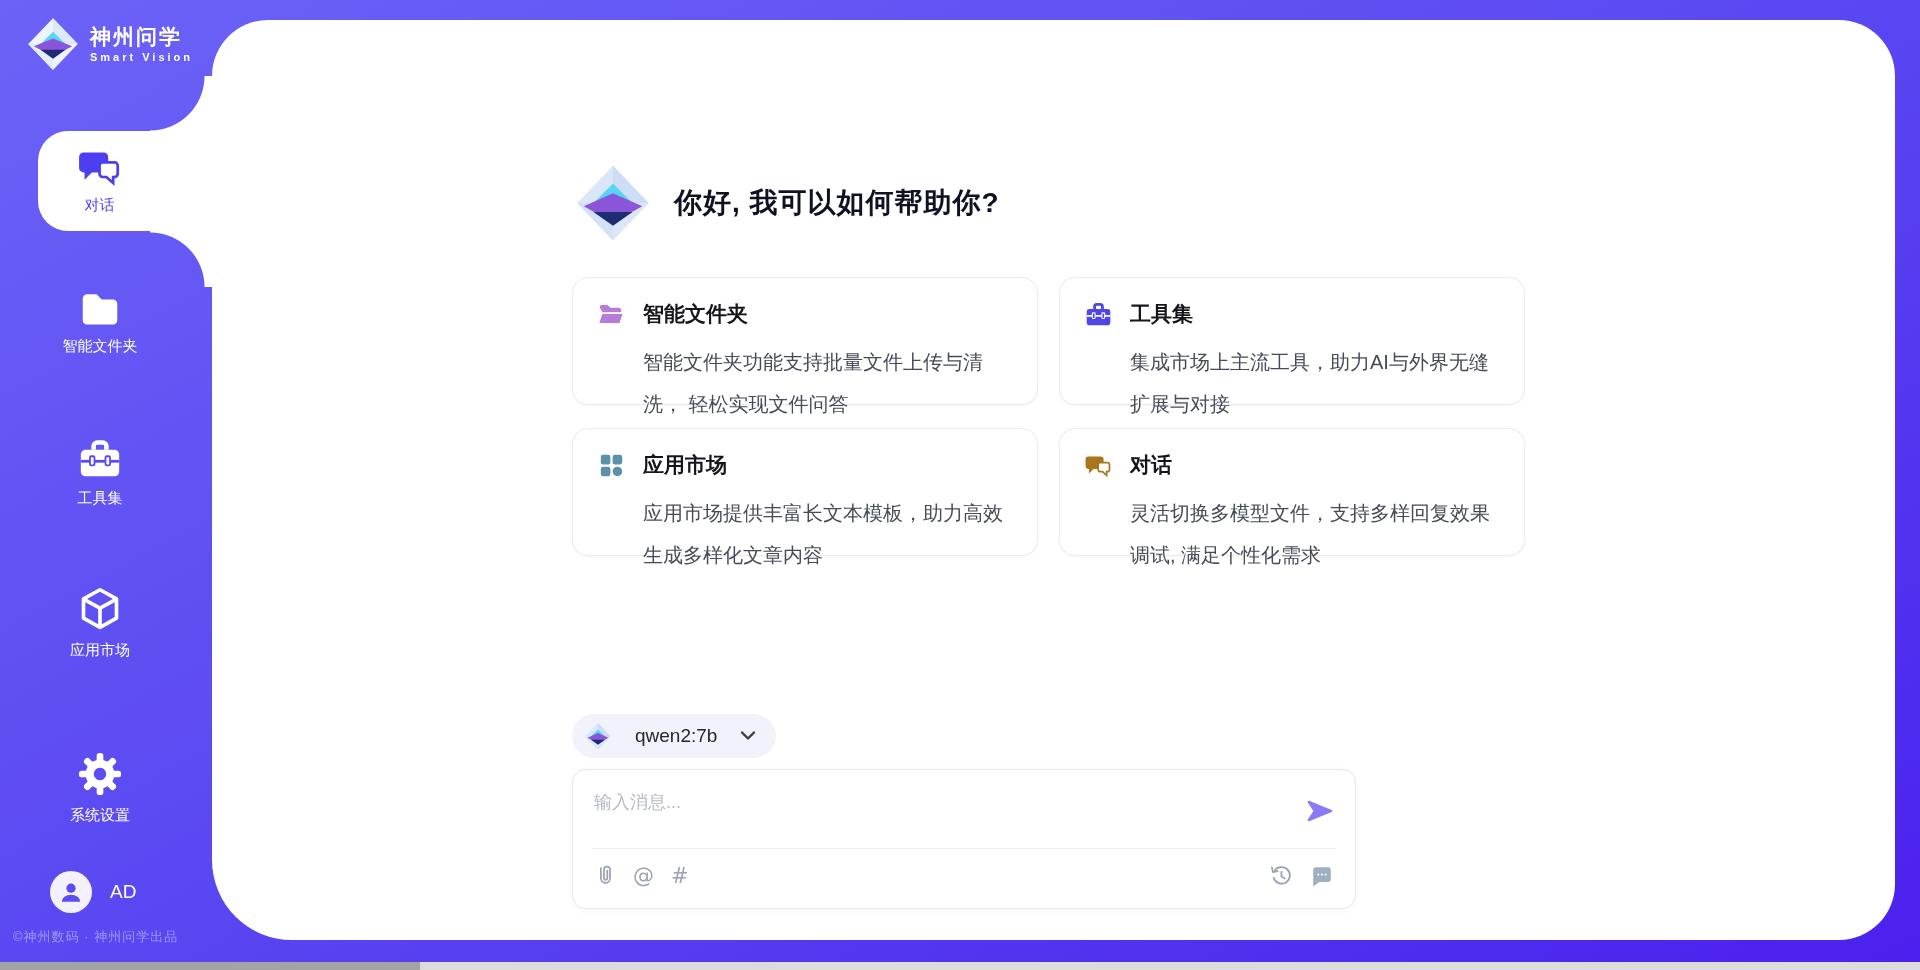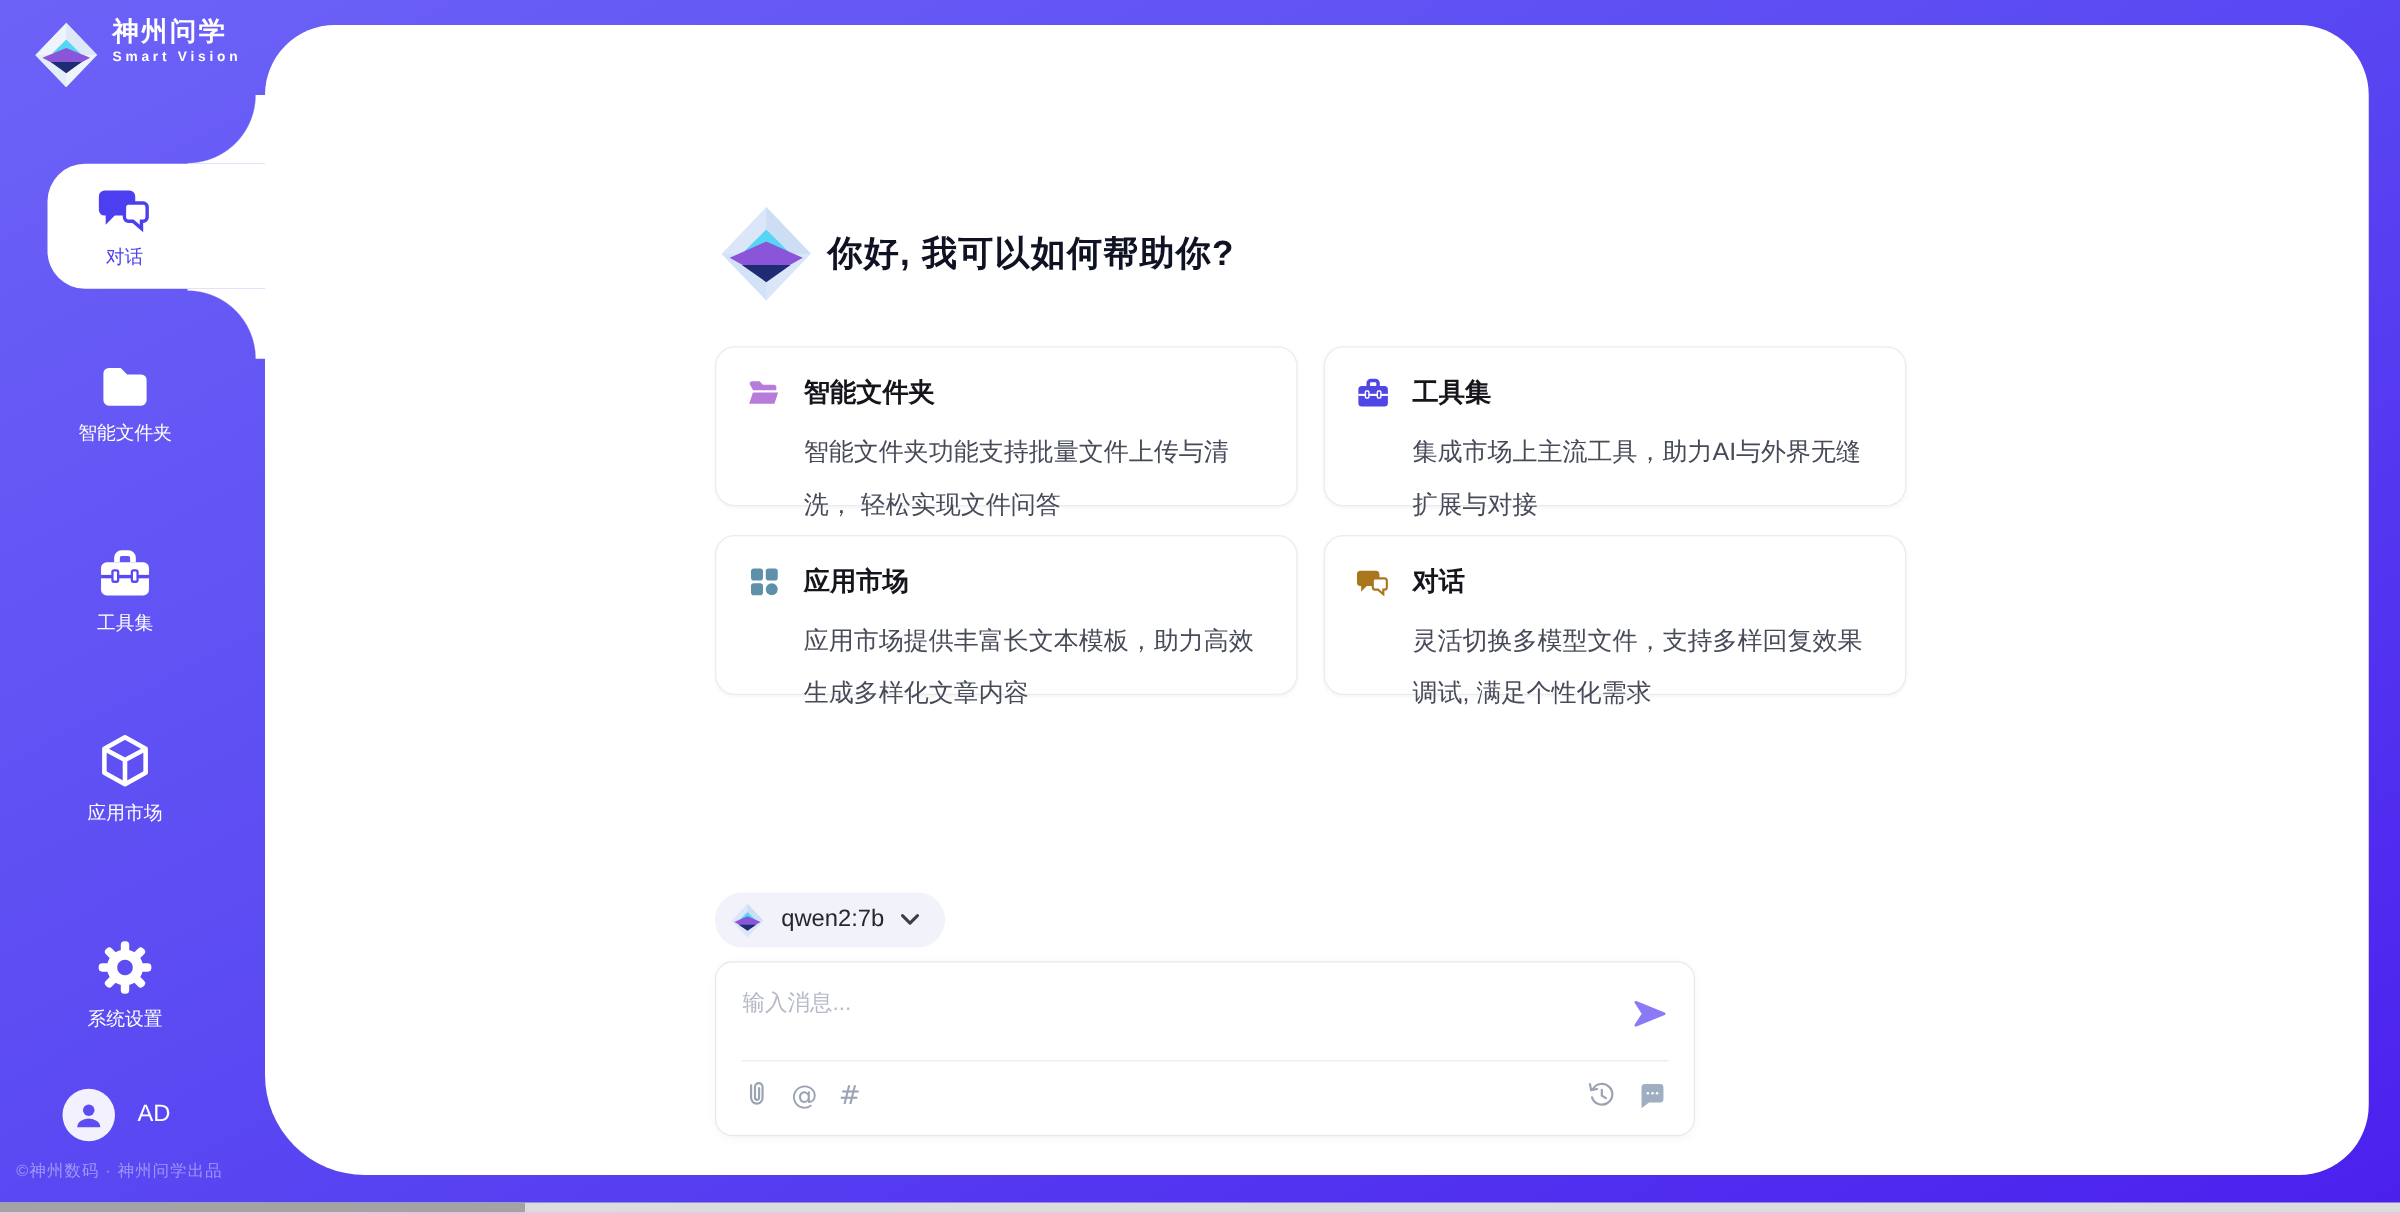--- a/index.html
+++ b/index.html
@@ -19,55 +19,55 @@
                 display:flex; flex-direction:column; align-items:center; justify-content:center;
                 gap:9px; padding-right:55px; }
   .scoop-top    { position:absolute; left:150px; top:76px;  width:64px; height:55px;
                   background:radial-gradient(circle 55px at 0 0,   rgba(255,255,255,0) 54px,#fff 55px); }
   .scoop-bottom { position:absolute; left:150px; top:231px; width:64px; height:56px;
                   background:radial-gradient(circle 55px at 0 100%,rgba(255,255,255,0) 54px,#fff 55px); }
   .tab-active .nav-label { color:#4b3ff0; }
 
   
   .sidebar { position:absolute; left:0; top:0; width:212px; height:100%; }
-  .logo-row { position:absolute; left:26px; top:14px; display:flex; align-items:flex-start; gap:10px; }
+  .logo-row { position:absolute; left:26px; top:14px; display:flex; align-items:center; gap:10px; }
   .logo-mark { width:54px; height:60px; }
   .brand-name { color:#fff; font-size:21px; font-weight:bold; letter-spacing:2px; line-height:24px; }
   .brand-sub  { color:#fff; font-size:11px; letter-spacing:3px; margin-top:2px;font-weight:bold; }
 
   .nav-item { position:absolute; left:0; width:200px; display:flex; flex-direction:column;
               align-items:center; gap:9px; cursor:pointer; }
   .nav-label { color:#fff; font-size:15px; }
   .nav-i2 { top:290px; } .nav-i3 { top:438px; } .nav-i4 { top:586px; } .nav-i5 { top:751px; }
 
   .user-row { position:absolute; left:50px; top:871px; display:flex; align-items:center; gap:18px; cursor:pointer; }
   .avatar { width:42px; height:42px; border-radius:50%; background:#f3f1fd;
             display:flex; align-items:center; justify-content:center; }
   .user-name { color:#fff; font-size:19px; }
   .copyright { position:absolute; left:13px; top:928px; font-size:13px; color:rgba(255,255,255,0.42); letter-spacing:1px; }
 
   
-  .greeting { position:absolute; left:574px; top:160px; display:flex; align-items:center; gap:10px; }
+  .greeting { position:absolute; left:574px; top:160px; display:flex; align-items:center; gap:22px; }
   .greeting-logo { width:78px; height:86px; }
   .greeting-title { font-size:28px; font-weight:bold; color:#0f1222; letter-spacing:1px; }
 
   
   .cards { position:absolute; left:572px; top:277px; width:953px;
            display:grid; grid-template-columns:466px 466px; gap:23px 21px; }
   .card { height:128px; background:#fff; border:1px solid #ebebf2; border-radius:16px;
           padding:22px 26px 0 25px; box-shadow:0 1px 3px rgba(25,25,60,0.04); cursor:pointer; }
   .card-head { display:flex; align-items:center; gap:18px; }
   .card-icon { width:27px; height:27px; flex:0 0 auto; }
   .card-title { font-size:21px; font-weight:bold; color:#15151c; }
   .card-desc { margin:13px 0 0 45px; font-size:20px; line-height:42px; color:#474b58; }
 
   
   .model-pill { position:absolute; left:572px; top:714px; height:44px; border:none;
                 border-radius:22px; background:#f1f2fa; display:inline-flex; align-items:center;
-                gap:13px; padding:0 20px 0 12px; cursor:pointer; font-family:inherit; }
+                gap:23px; padding:0 20px 0 12px; cursor:pointer; font-family:inherit; }
   .model-logo { width:28px; height:31px; }
   .model-name { font-size:19px; color:#26262e; }
 
   
   .composer { position:absolute; left:572px; top:769px; width:784px; height:140px;
               background:#fff; border:1px solid #e7e7ef; border-radius:14px;
               box-shadow:0 2px 8px rgba(30,30,70,0.04); }
   .composer-input { position:absolute; left:21px; top:16px; right:70px; height:32px;
                     border:none; outline:none; font-size:18px; color:#353848; font-family:inherit; }
   .composer-input::placeholder { color:#b6bac7; }

